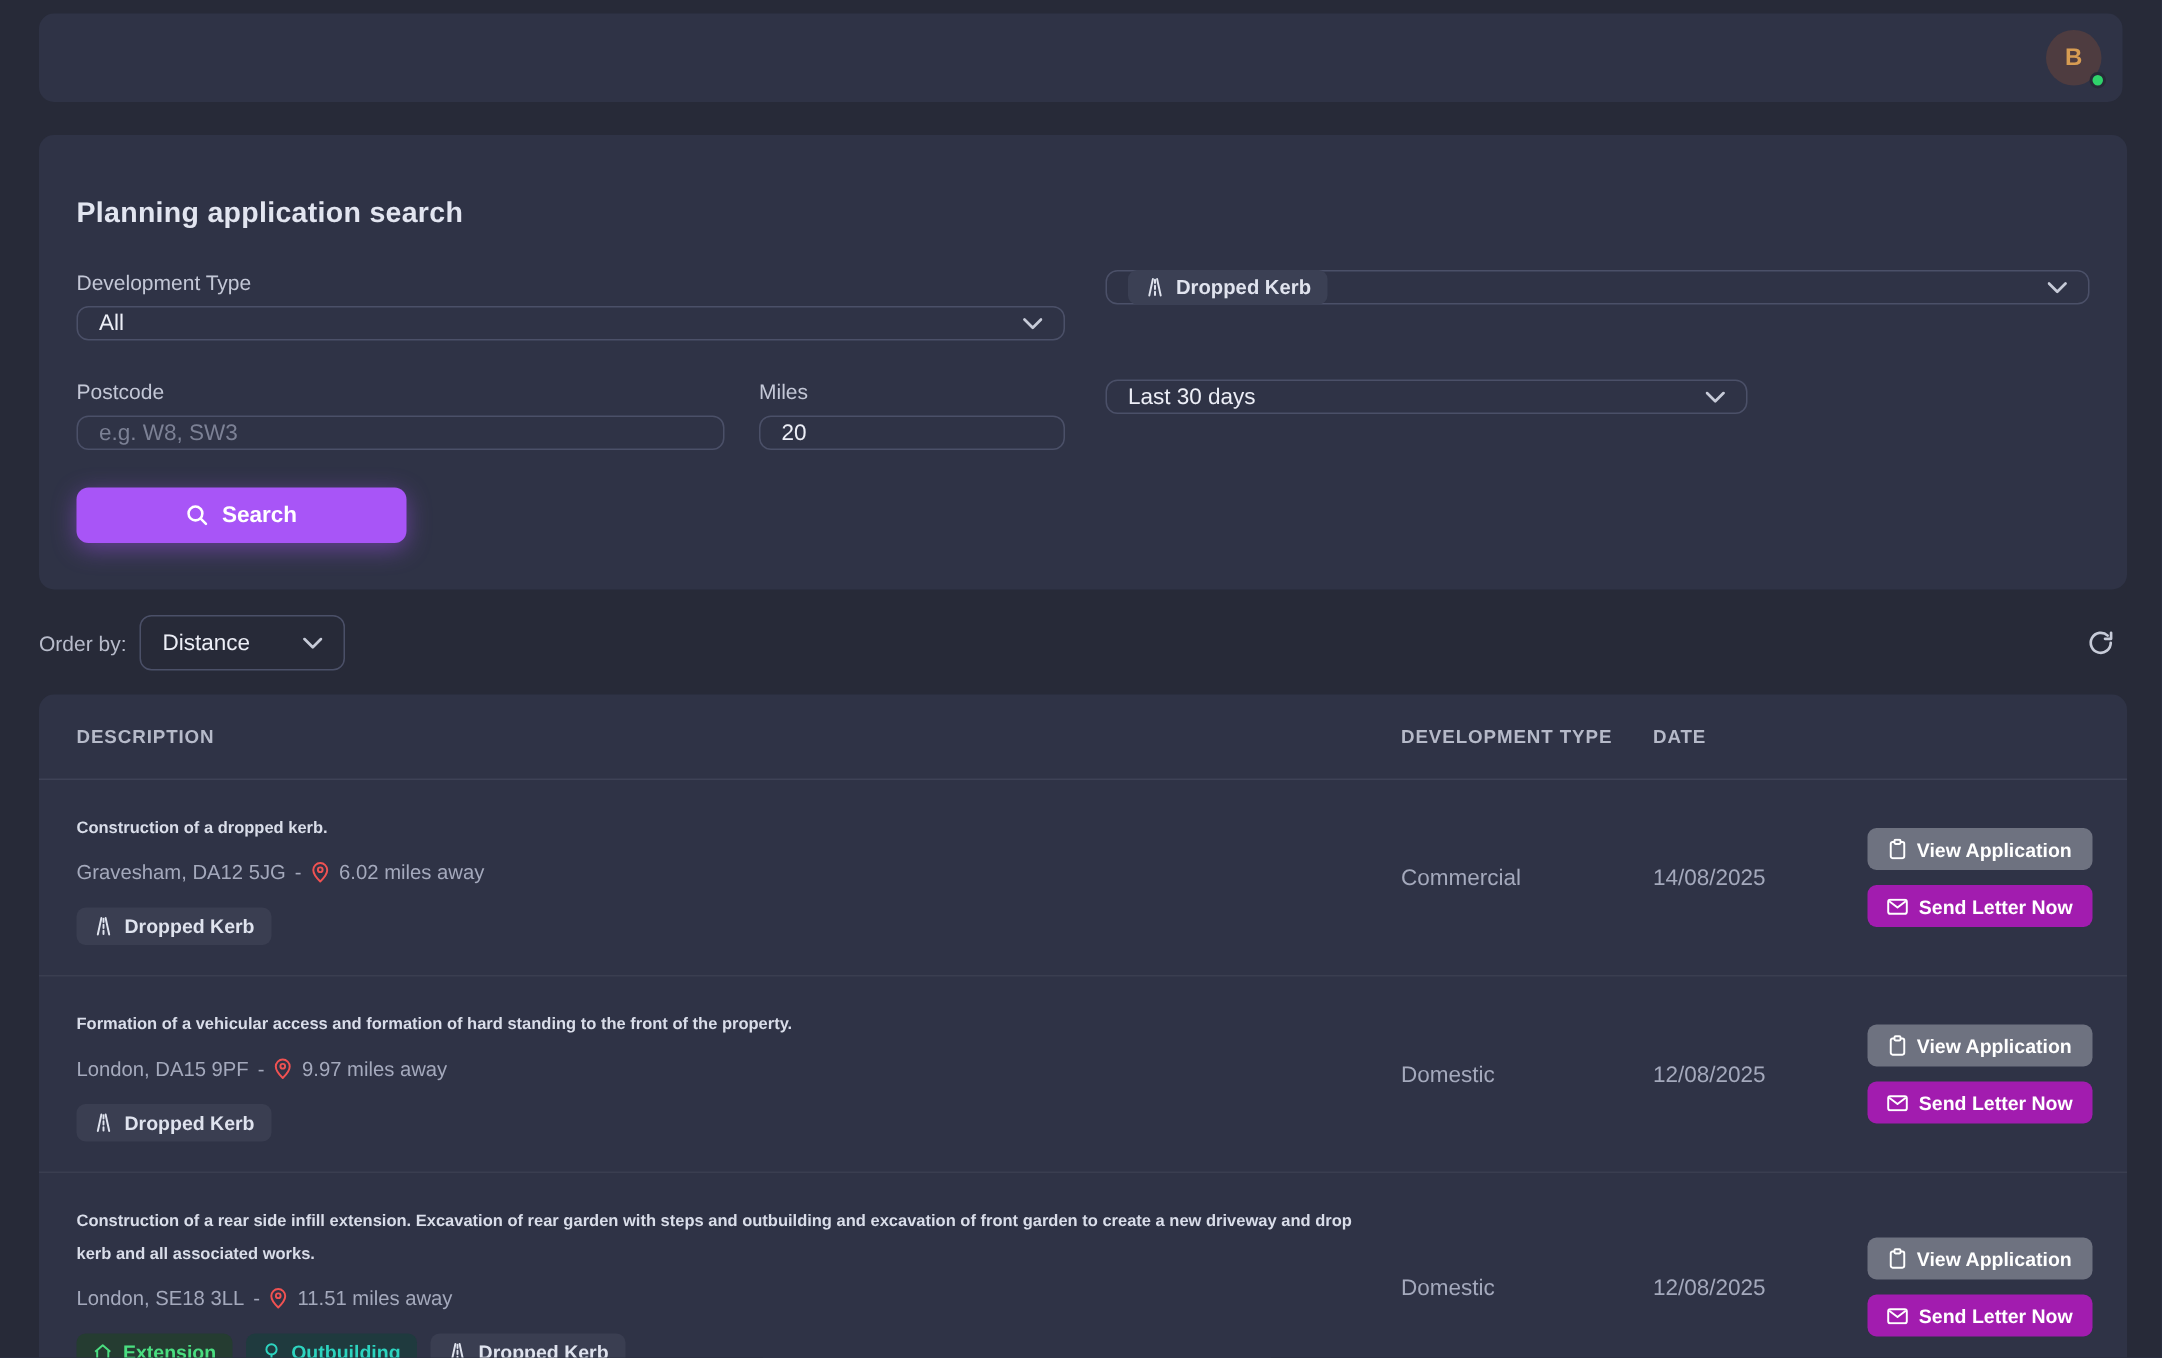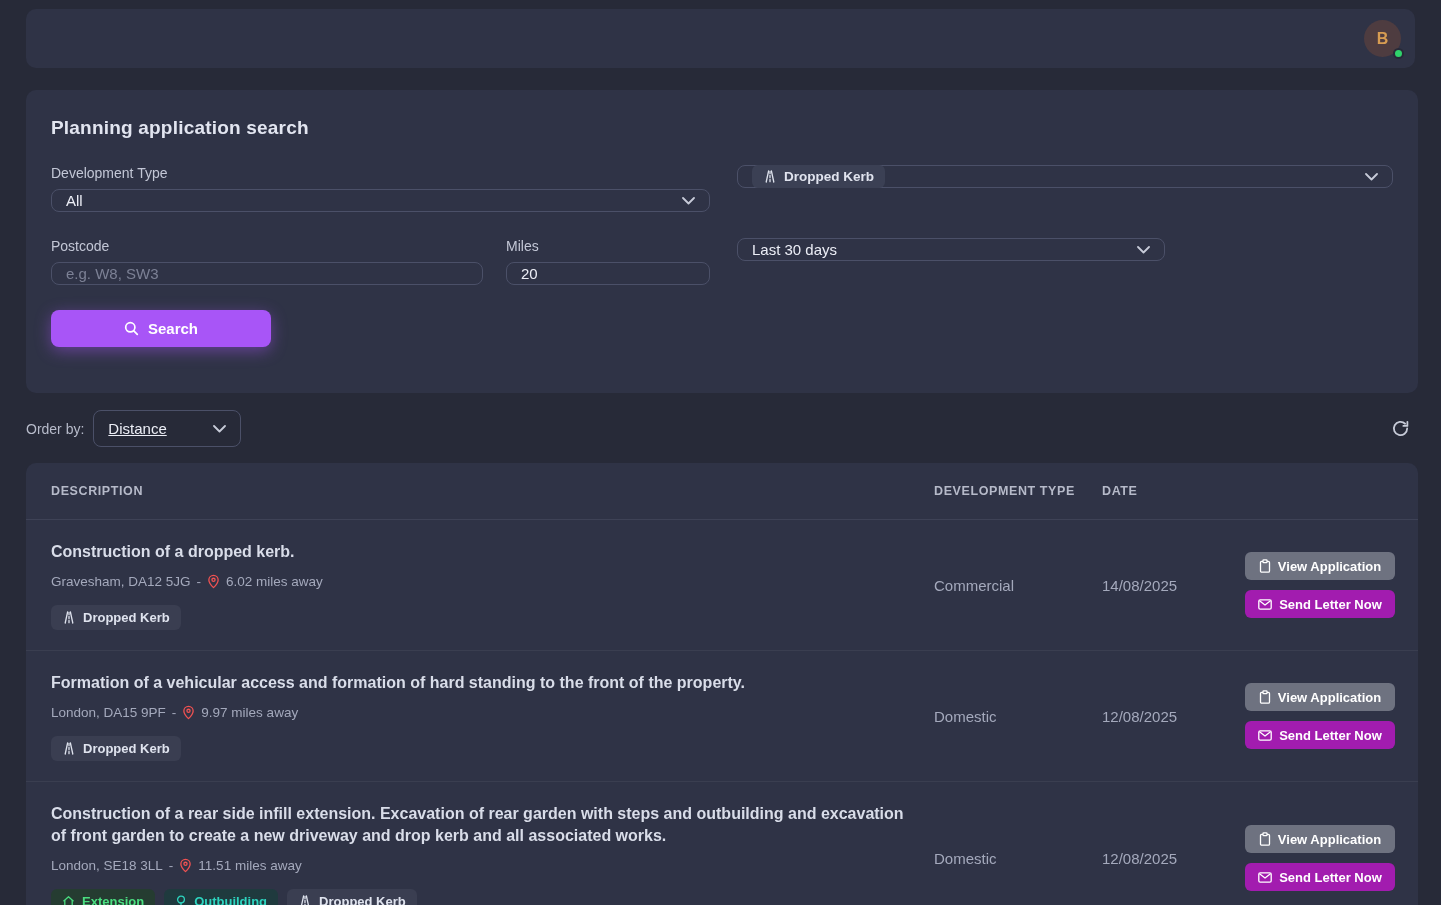--- a/index.html
+++ b/index.html
@@ -25,21 +25,21 @@
     color:#d79c52; font-size:16px; font-weight:700; cursor:pointer;
   }
   .status-dot {
     position:absolute; right:-3px; bottom:-2px; width:11px; height:11px;
     border-radius:50%; background:#2fd36b; border:2px solid #272a38;
   }
 
   
   .panel {
     position:absolute; left:26px; top:90px; width:1392px; height:303px;
-    background:#2f3346; border-radius:10px; padding:27px 25px;
+    background:#2f3346; border-radius:10px; padding:42px 25px;
   }
   .panel-title { font-size:19px; font-weight:700; color:#e2e5f0; letter-spacing:.2px; }
   .form-row { display:flex; margin-top:26px; }
   .field { display:flex; flex-direction:column; }
   .field label { font-size:14px; color:#c3c7d6; margin-bottom:8px; }
   .control {
     height:23px; border:1px solid #4b5068; border-radius:8px;
     background:transparent; display:flex; align-items:center;
     padding:0 14px; font-size:15px; color:#eceef6;
     font-family:"Liberation Sans", sans-serif;
@@ -66,44 +66,44 @@
     font-family:"Liberation Sans", sans-serif;
   }
 
   
   .order-row {
     position:absolute; left:26px; top:410px; width:1392px; height:37px;
     display:flex; align-items:center;
   }
   .order-label { font-size:14px; color:#b7bbca; margin-right:9px; }
   .order-select {
-    width:148px; height:37px; border:1px solid #4b5068; border-radius:8px;
+    width:137px; height:37px; border:1px solid #4b5068; border-radius:8px;
     display:flex; align-items:center; justify-content:space-between;
-    padding:16px 14px; font-size:15px; color:#eceef6; cursor:pointer;text-decoration:underline;
+    padding:16px 14px; font-size:15px; color:#eceef6; cursor:pointer;
   }
   .refresh-btn {
     margin-left:auto; margin-right:8px; background:none; border:none;
     color:#c7cbd8; cursor:pointer; display:flex; align-items:center;
   }
 
   
   .table {
     position:absolute; left:26px; top:463px; width:1392px; height:520px;
     background:#2f3346; border-radius:10px 10px 0 0; overflow:hidden;
   }
   .tgrid { display:grid; grid-template-columns:1fr 168px 120px 173px; padding:0 23px 0 25px; }
   .thead { height:57px; align-items:center; border-bottom:1px solid #3e4256; }
   .th {
     font-size:12.5px; font-weight:700; letter-spacing:.6px;
     color:#b6bac9; text-transform:uppercase;
   }
   .trow { border-bottom:1px solid #3a3e50; }
   .cell-desc { padding:21px 30px 20px 0; }
   .row-title {
-    font-size:16px; font-weight:700; color:#d9dde9; line-height:22px; max-width:880px;
+    font-size:11px; font-weight:700; color:#d9dde9; line-height:22px; max-width:880px;
   }
   .row-loc {
     margin-top:11px; display:flex; align-items:center; gap:6px;
     font-size:13.5px; color:#a4a9bc;
   }
   .pin { color:#f05252; display:flex; }
   .badges { margin-top:16px; display:flex; gap:9px; }
   .badge {
     display:inline-flex; align-items:center; gap:7px; height:25px;
     padding:0 11px; border-radius:6px; font-size:13px; font-weight:600;

